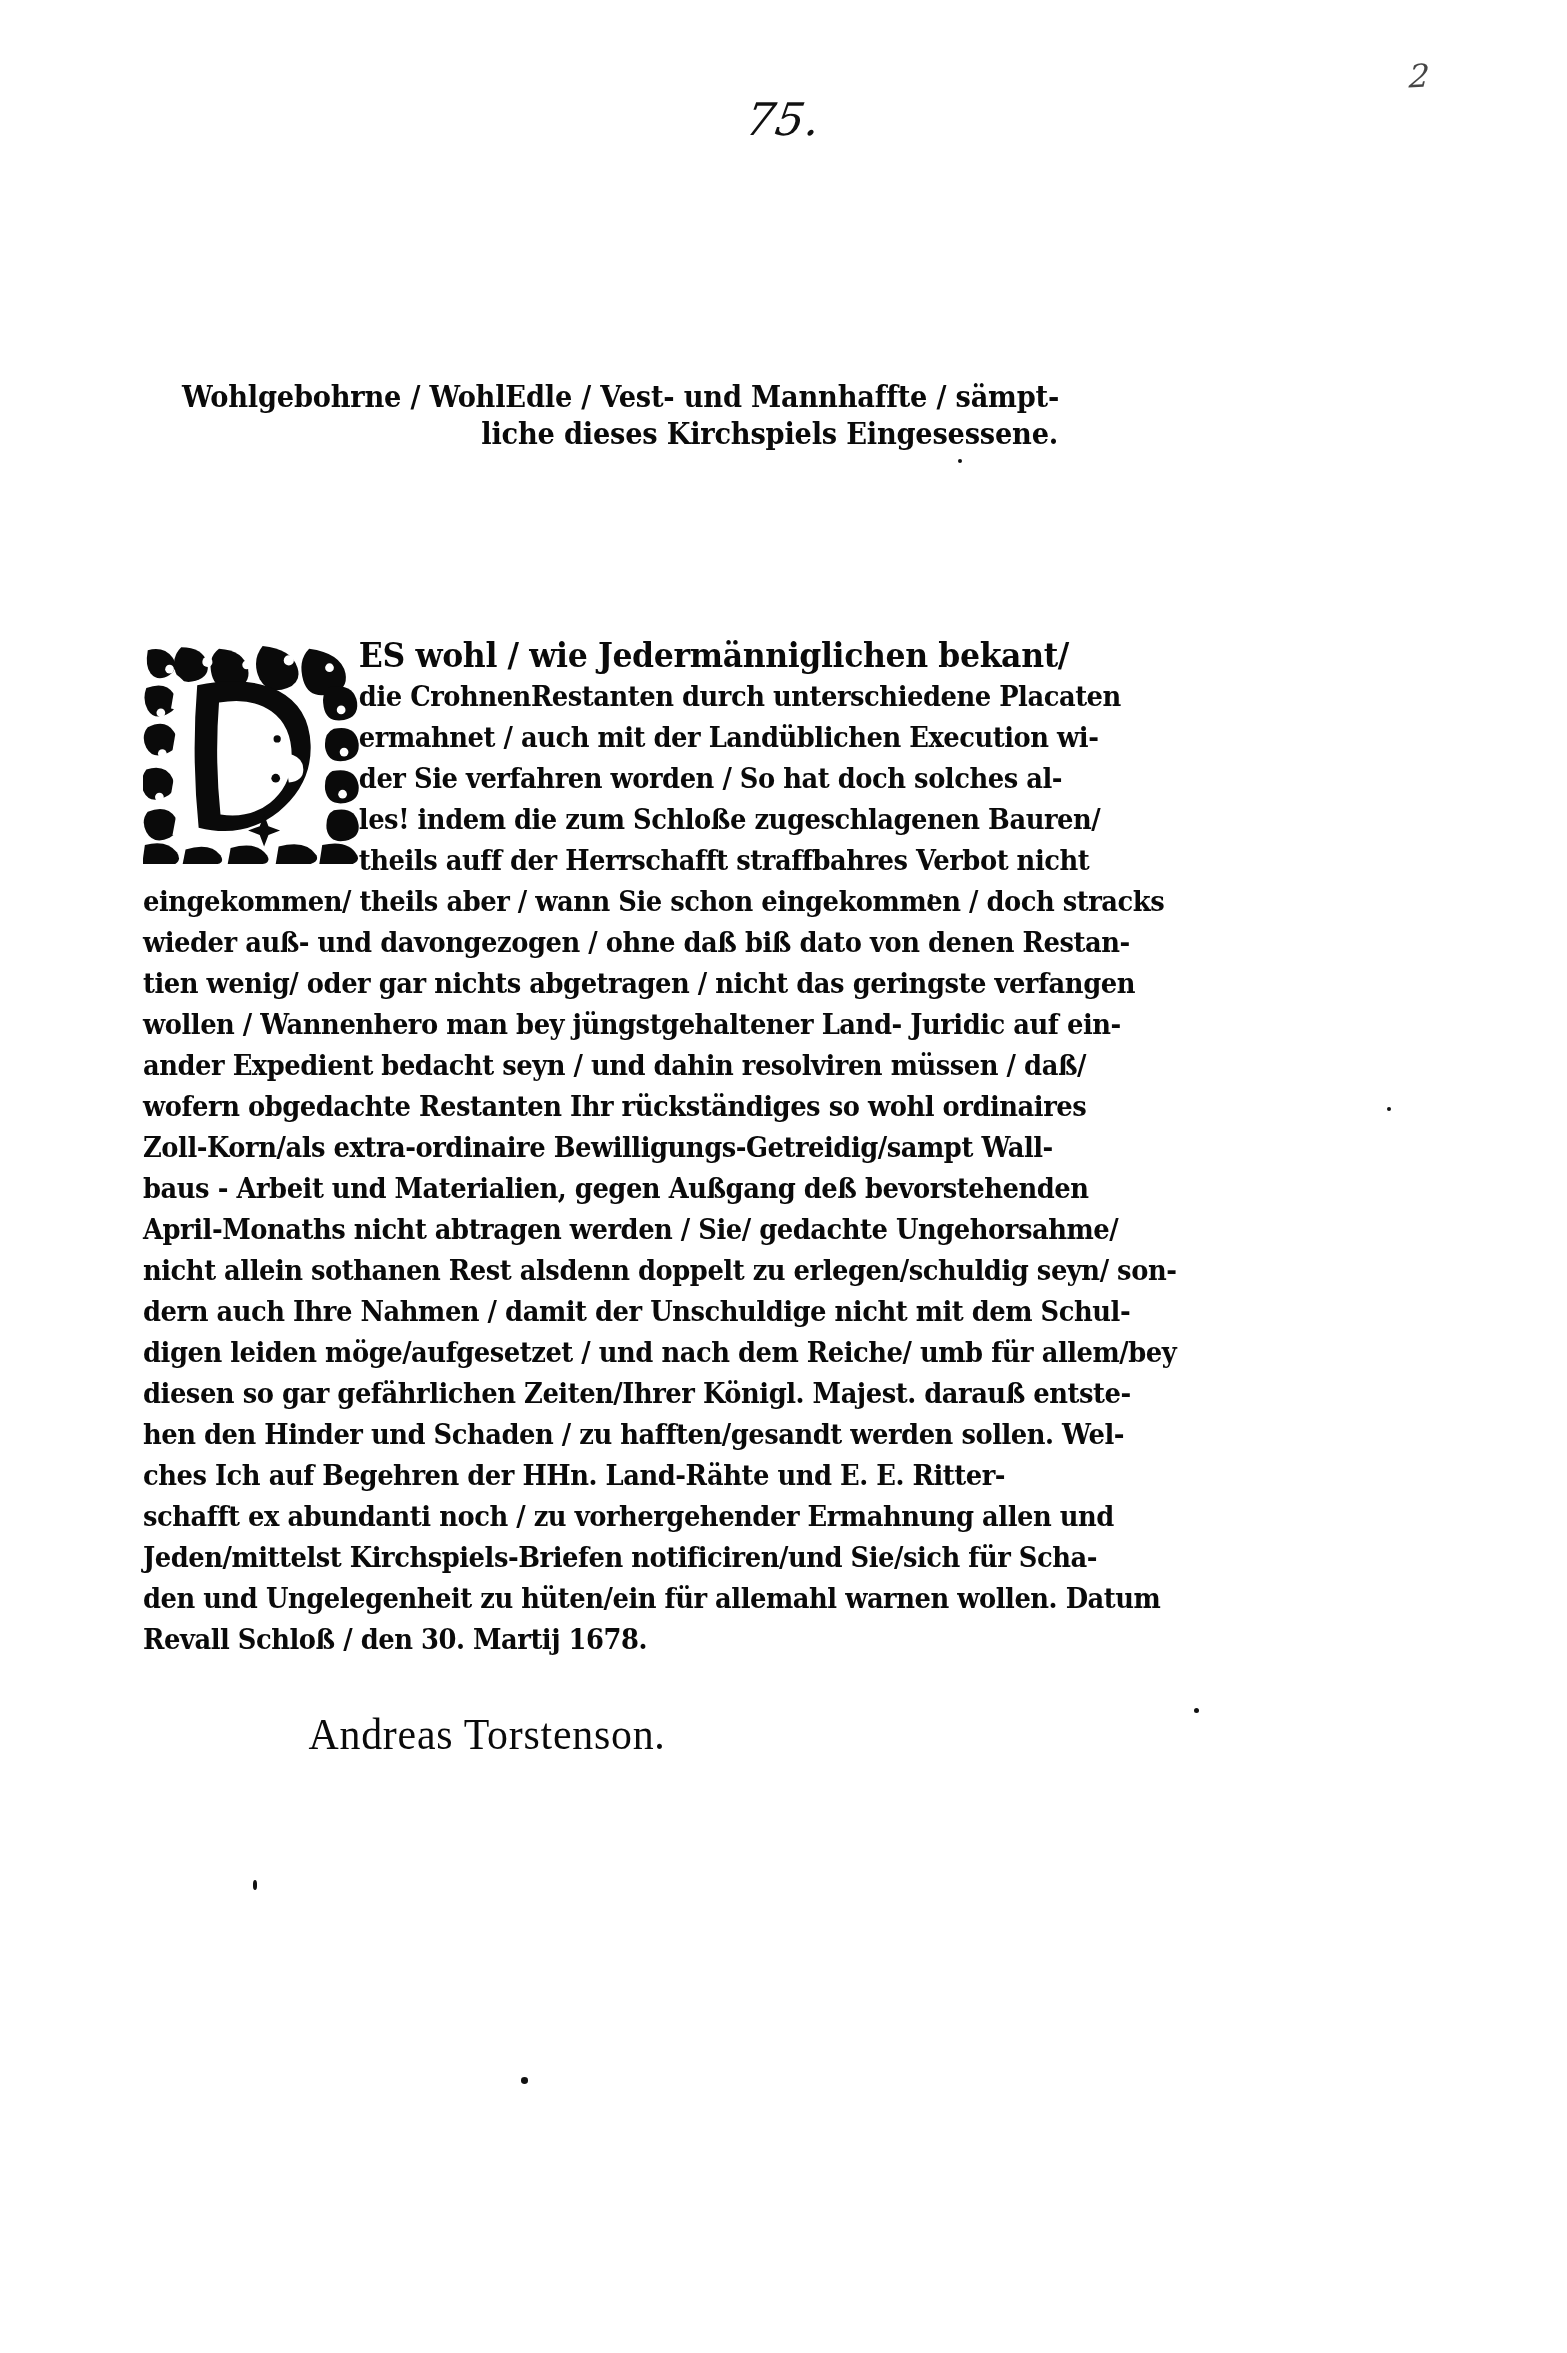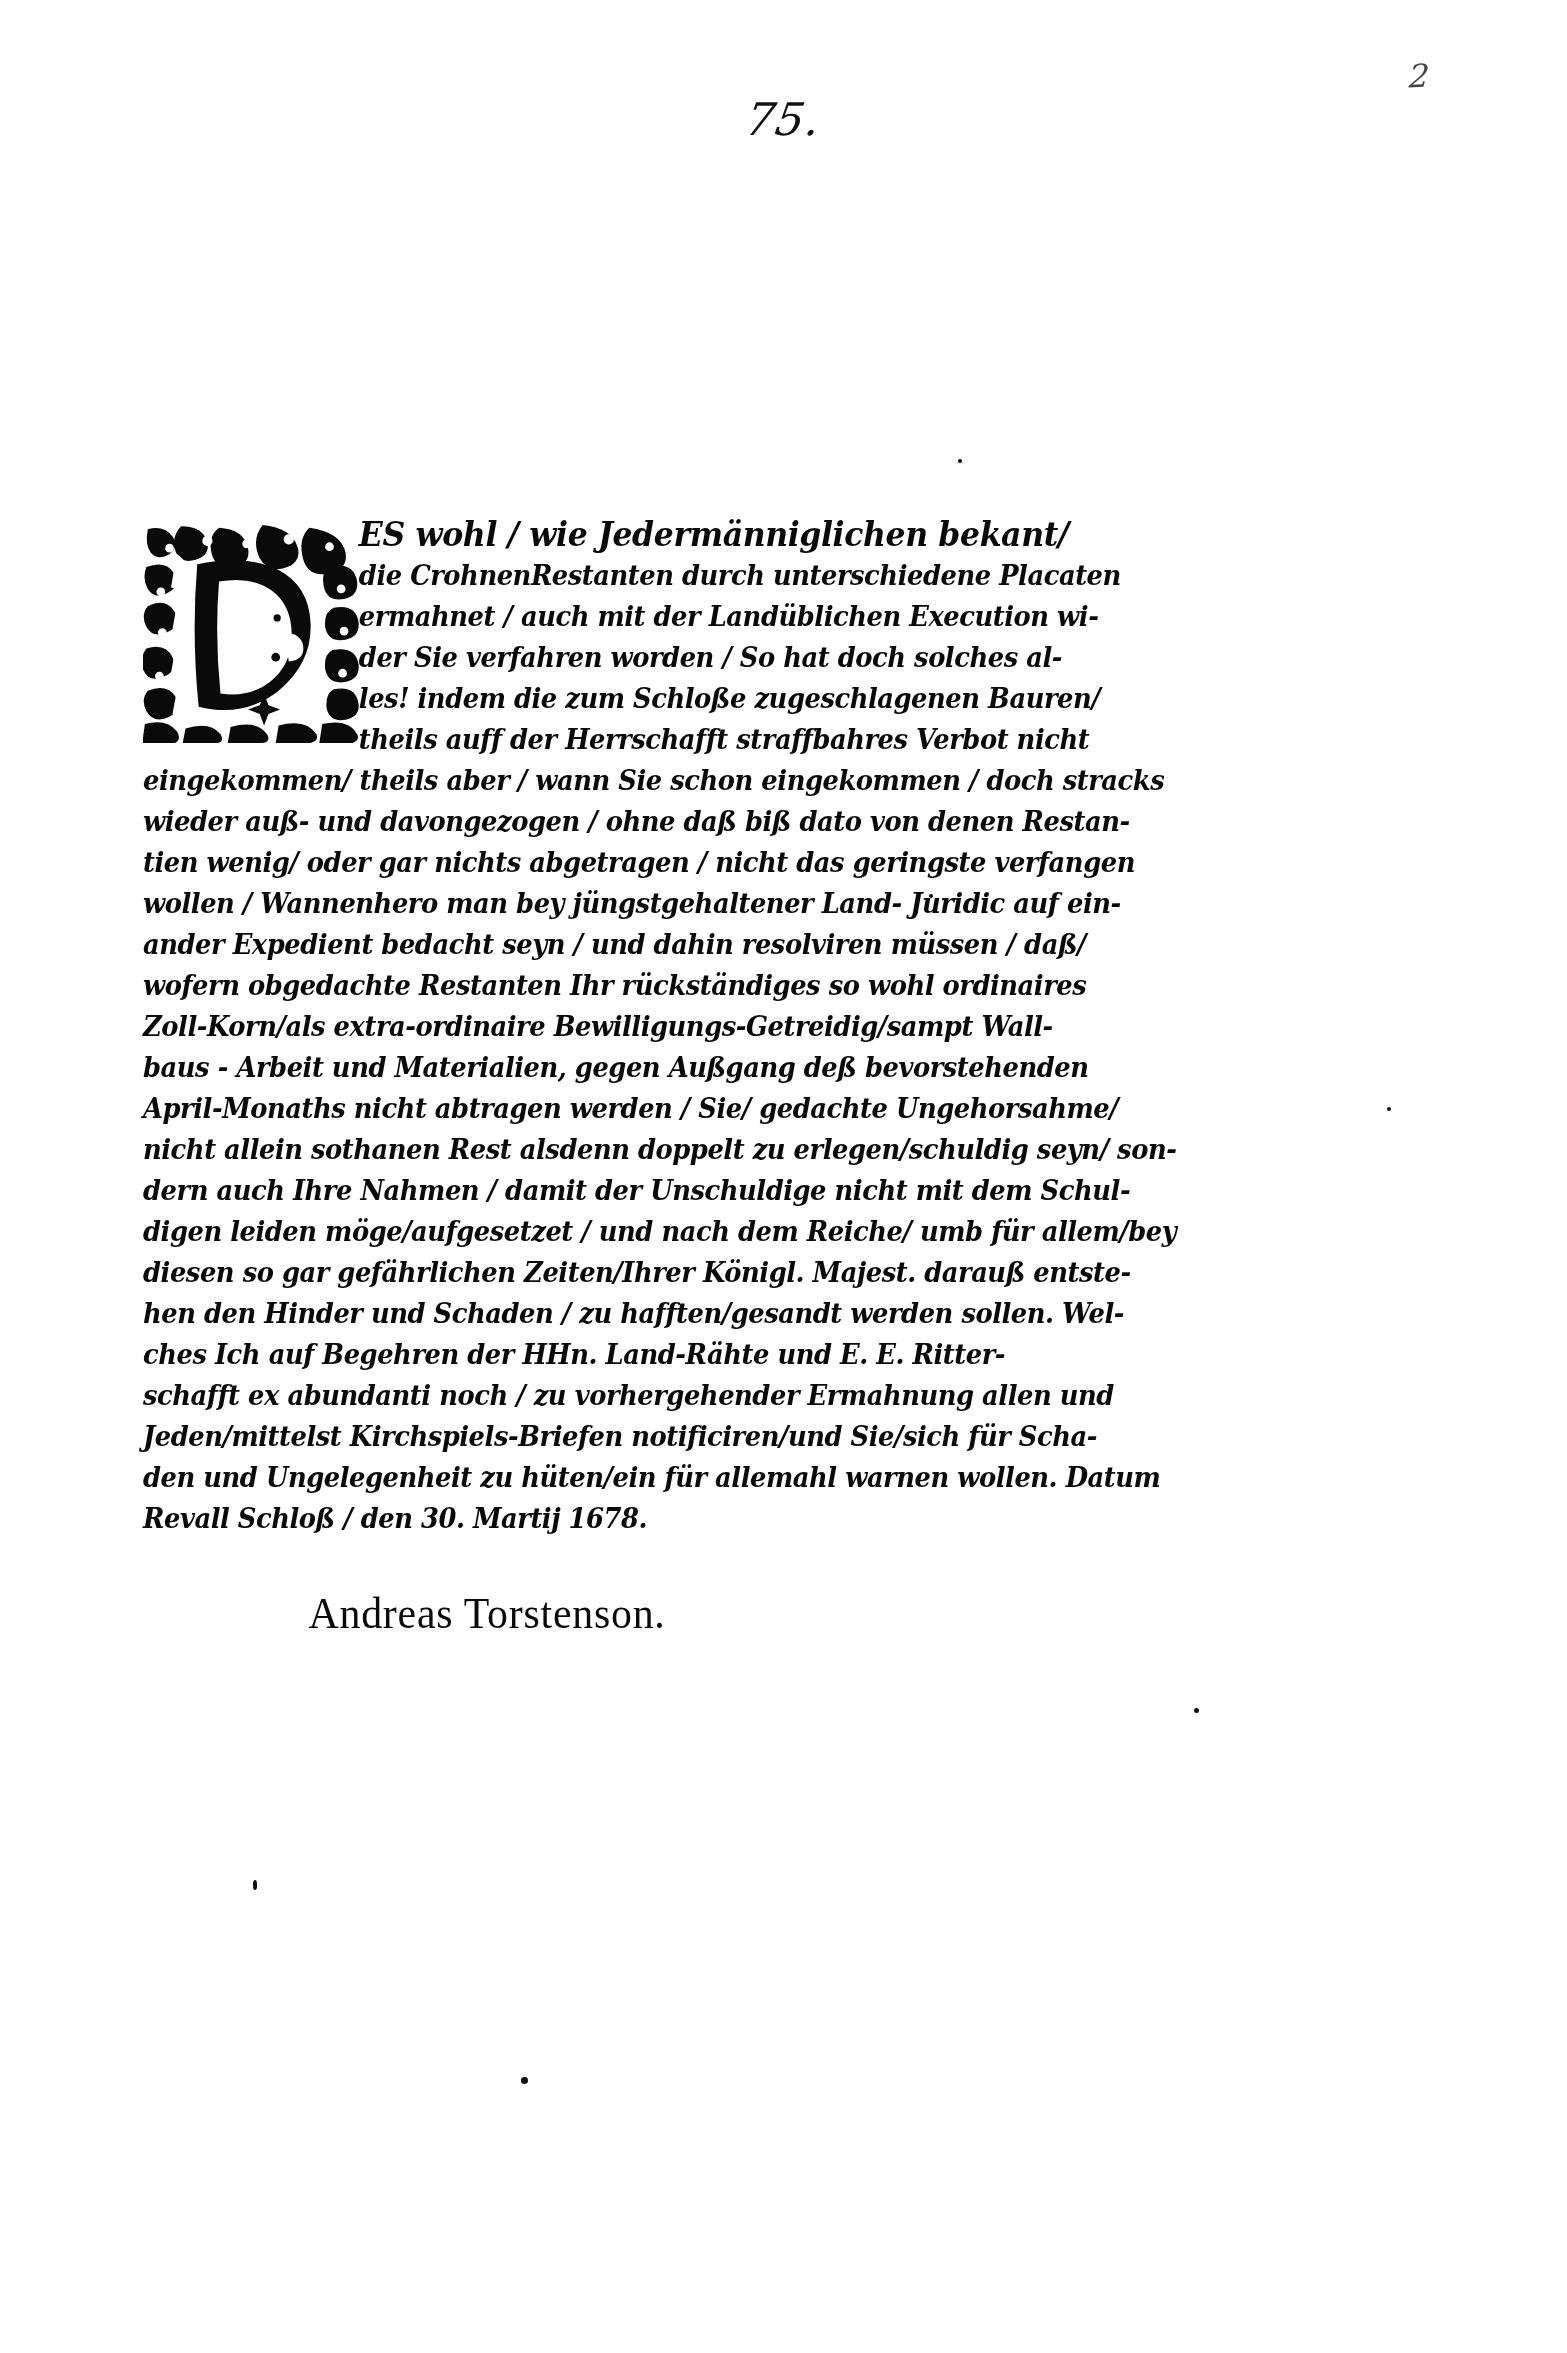--- a/index.html
+++ b/index.html
@@ -83,21 +83,20 @@
     width: 216px;
     height: 221px;
   }
 
   #initial-block svg { display: block; width: 216px; height: 221px; }
 
   
   #body {
     position: relative;
     padding-top: 135px;
-    font-style: italic;
   }
 
   .pline {
     display: block;
     font-family: "DejaVu Serif", "Liberation Serif", serif;
     font-weight: bold;
     font-size: 27px;
     line-height: 41px;
     height: 41px;
     letter-spacing: -0.018em;
@@ -139,20 +138,24 @@
 <body>
 
 <div id="page">
 
   <div id="folio-number" class="hand">75.</div>
 
   <div id="corner-mark" class="hand">2</div>
 
   <div id="textblock">
 
+    <div id="salutation">
+      <span id="sal-line-1" class="sal-line">Wohlgebohrne / WohlEdle / Vest- und Mannhaffte / sämpt-</span>
+      <span id="sal-line-2" class="sal-line">liche dieses Kirchspiels Eingesessene.</span>
+    </div>
 
     <div id="body">
 
       <div id="initial-block">
         <svg viewBox="0 0 296 304" xmlns="http://www.w3.org/2000/svg" aria-hidden="true">
           <rect x="0" y="0" width="296" height="304" fill="#ffffff"></rect>
           <g fill="#0a0a0a">
 
             <path d="M6 10 q22 -6 34 10 q10 14 -4 24 q-16 10 -26 -2 q-8 -10 -4 -32z"></path>
             <path d="M52 6 q30 0 36 22 q4 18 -16 24 q-22 6 -28 -12 q-6 -20 8 -34z"></path>

